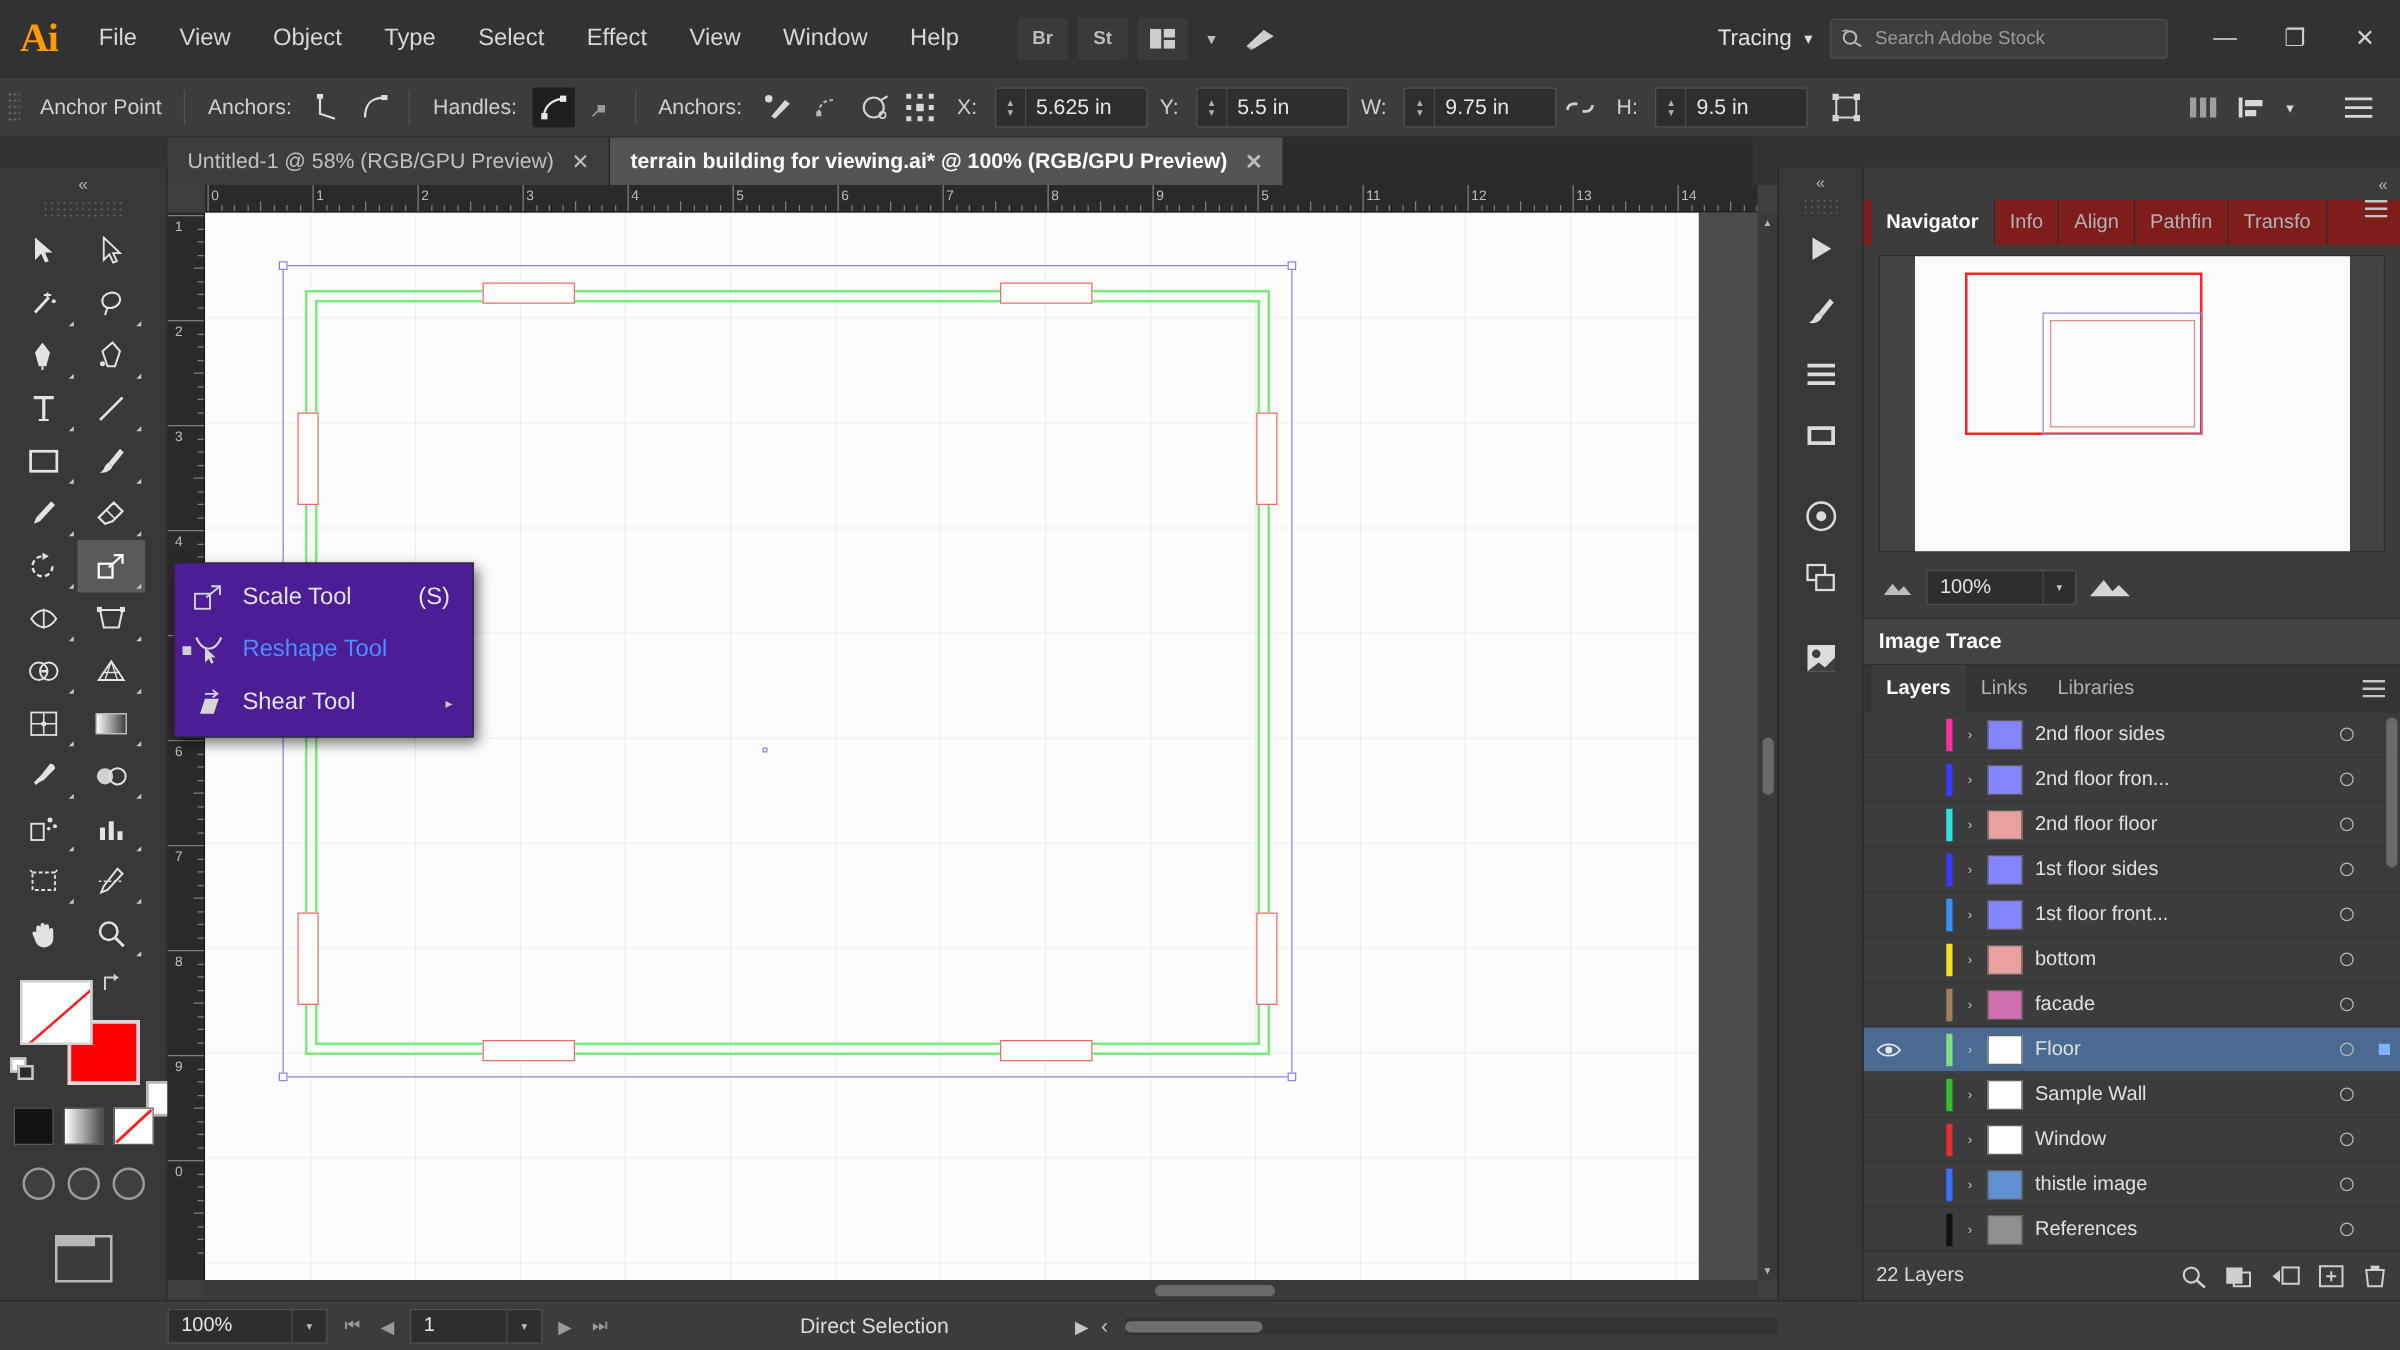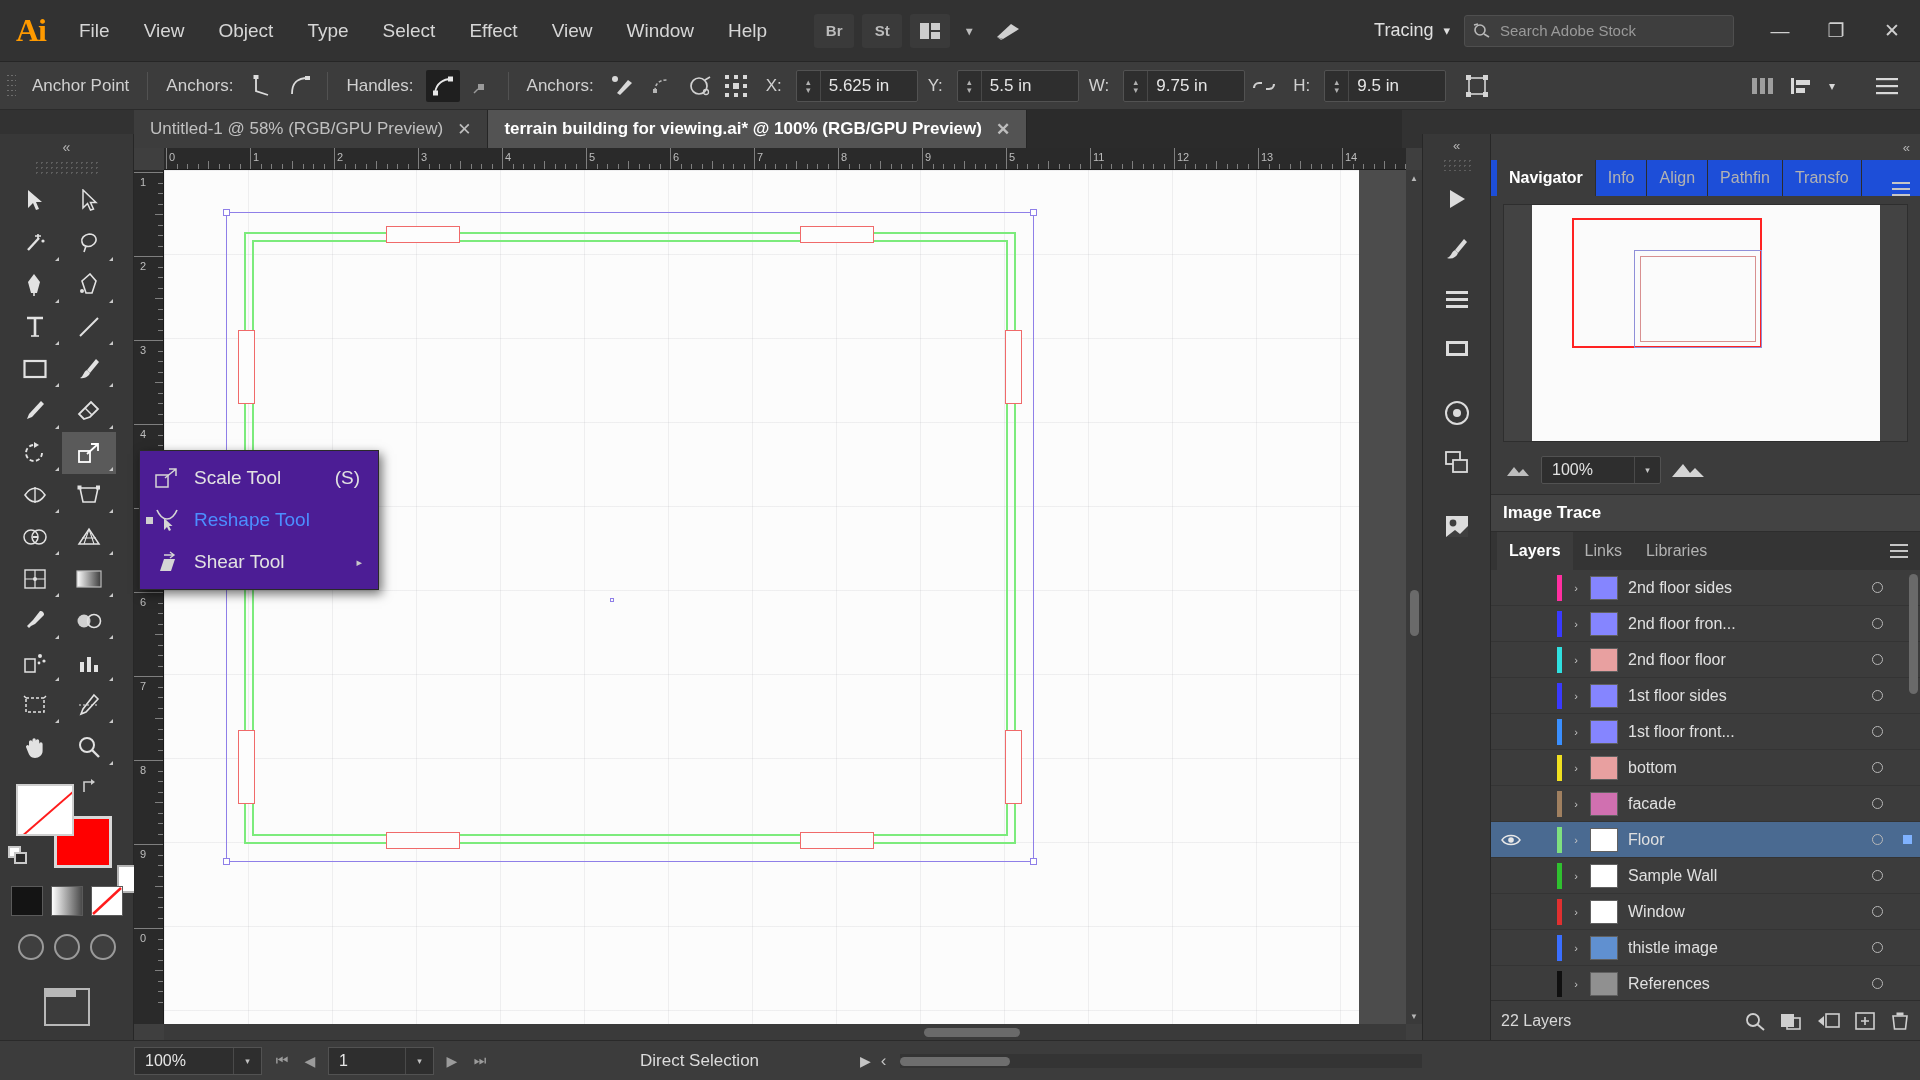--- a/index.html
+++ b/index.html
@@ -298,21 +298,21 @@
   .rightpanel {
     position: absolute; top: 134px; right: 0; width: 430px; bottom: 40px;
     background: #3c3c3c; border-left: 1px solid #272727;
   }
   .rp-collapse {
     height: 26px; display: flex; align-items: center;
     justify-content: flex-end; padding-right: 10px;
     color: #b4b4b4; font-size: 13px;
   }
   .rp-tabs {
-    display: flex; align-items: flex-end; height: 36px; background: #1d4ed8;
+    display: flex; align-items: flex-start; height: 36px; background: #7f1d1d;
     padding-left: 6px; position: relative;
   }
   .rp-tab {
     padding: 0 12px; height: 36px; display: flex; align-items: center;
     font-size: 16px; color: #b2b2b2; border-right: 1px solid #2c2c2c;
   }
   .rp-tab.active { background: #3c3c3c; color: #ffffff; font-weight: bold; }
   .rp-menu { margin-left: auto; padding-right: 10px; color: #c6c6c6; font-size: 16px; }
 
   .navigator {

